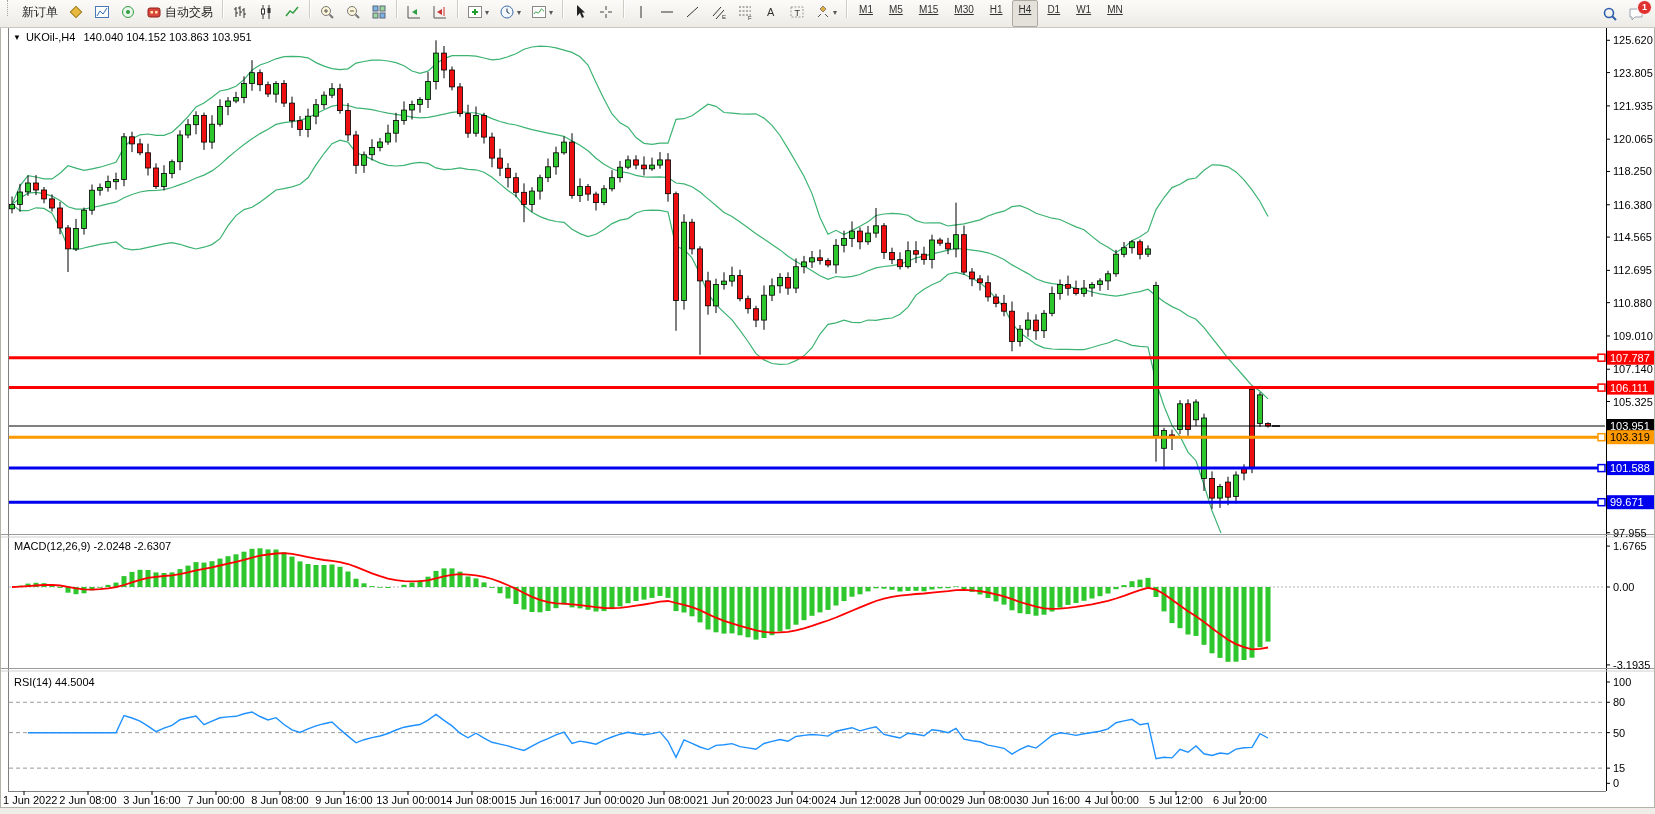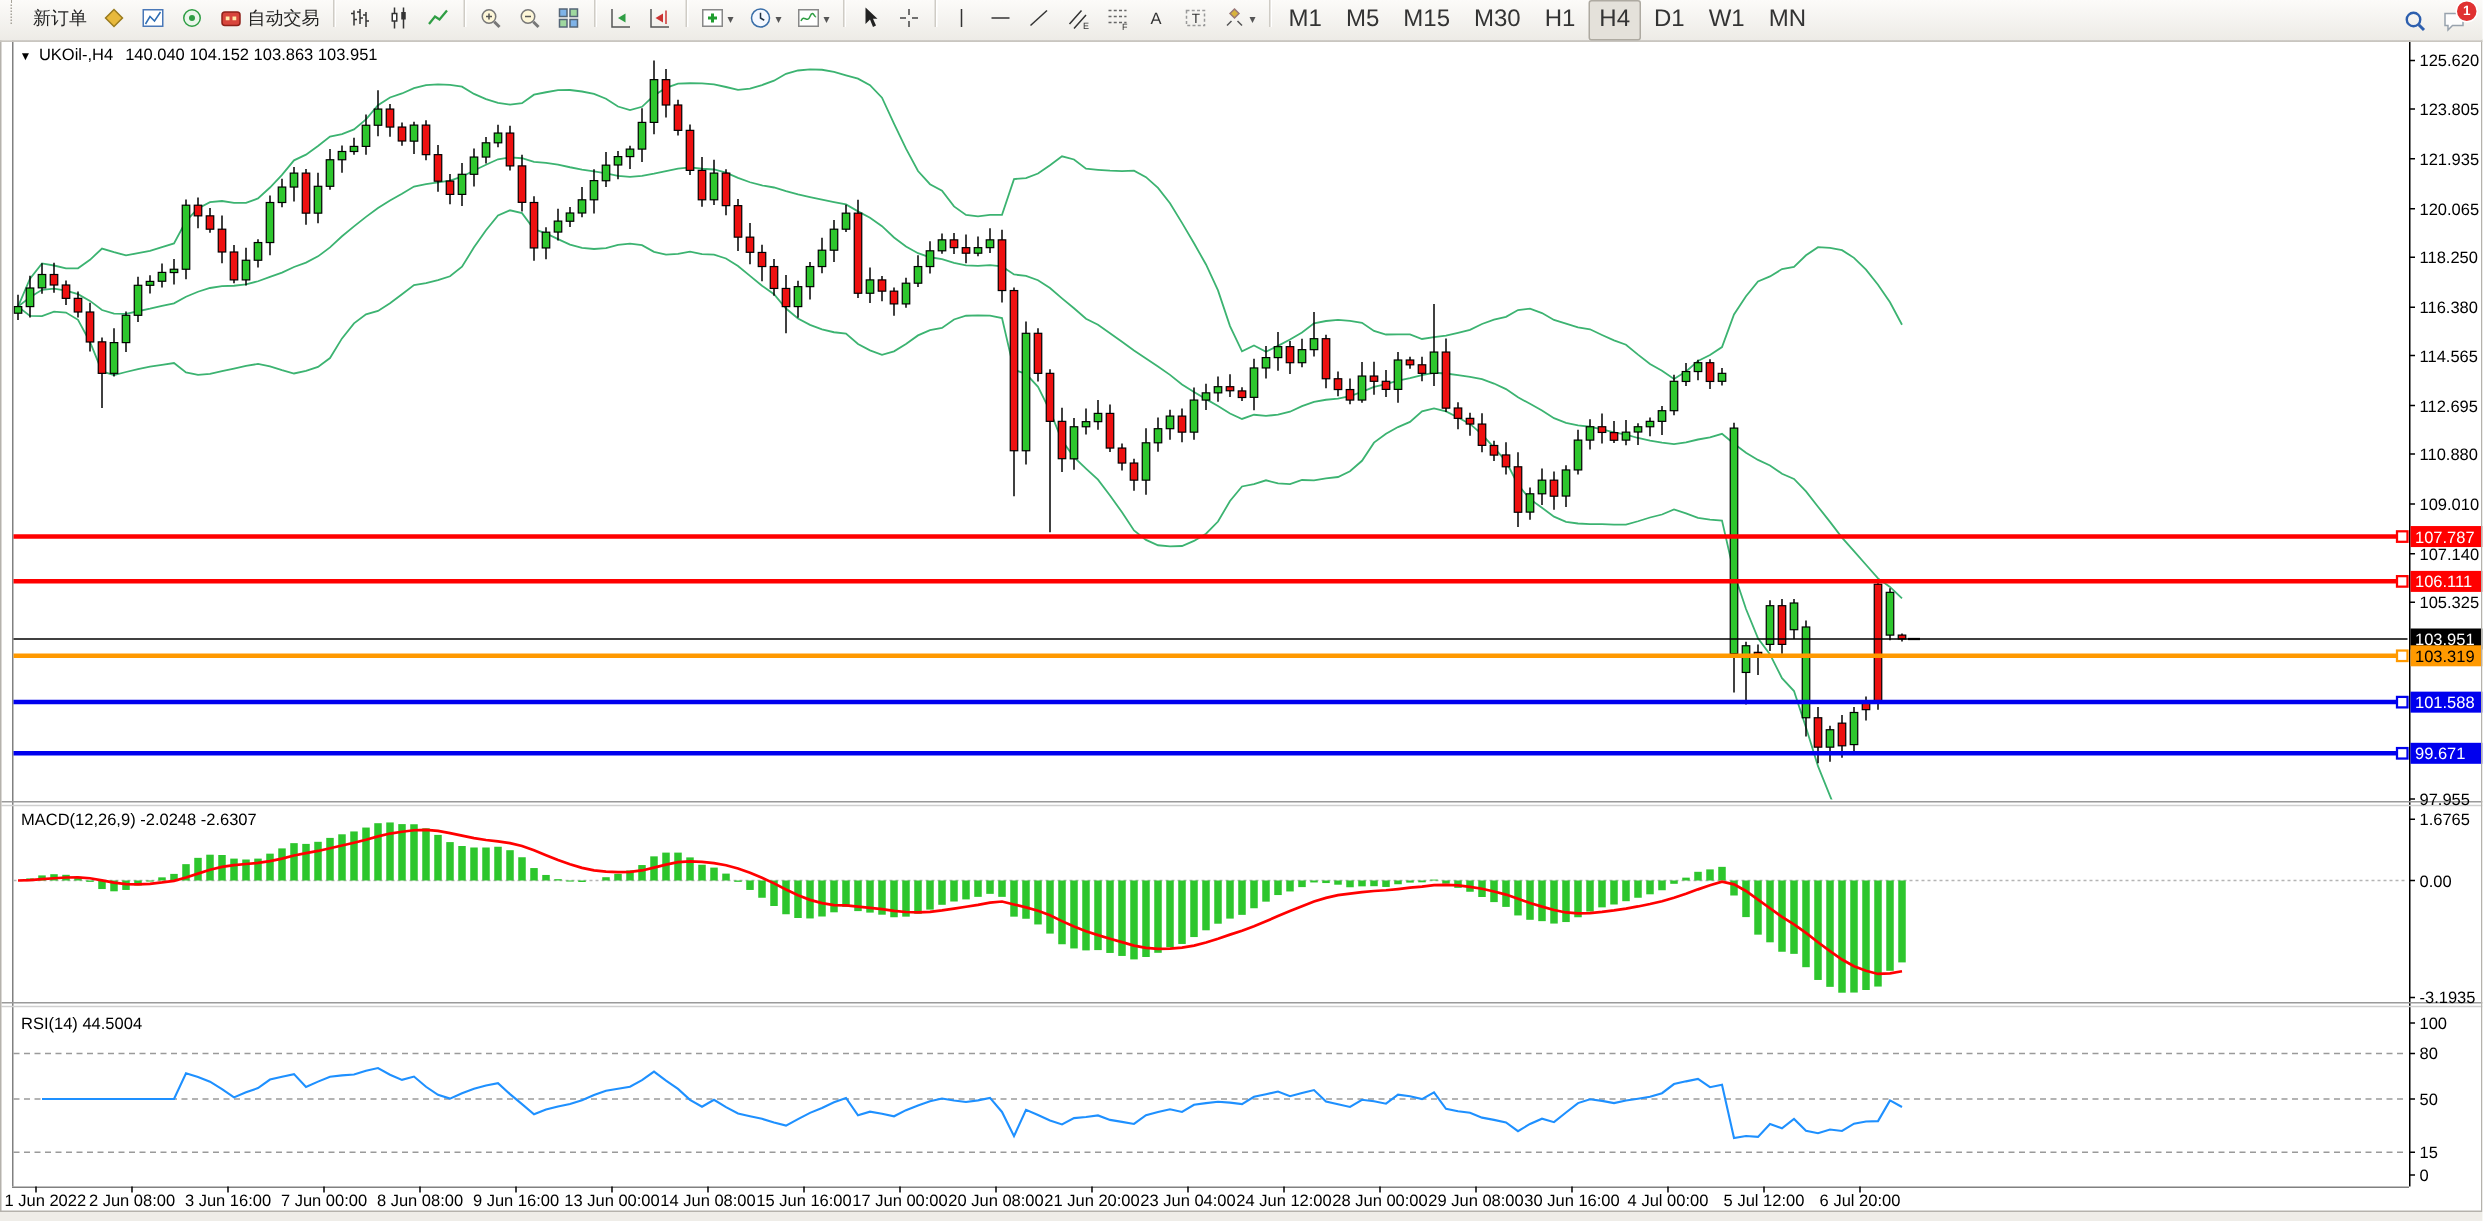--- a/index.html
+++ b/index.html
@@ -8,21 +8,21 @@
   #toolbar{position:absolute;top:0;left:0;width:1655px;height:28px;box-sizing:border-box;
     background:linear-gradient(#fcfbf9,#edebe6);border-bottom:1px solid #c9c6c0;
     display:flex;padding:0 4px;z-index:5;}
   .tbtn{display:flex;align-items:center;height:22px;padding:0 3px;margin:0 1px;
     border:1px solid transparent;border-radius:2px;font-size:12px;color:#222;white-space:nowrap;}
   .tbtn svg{display:block;}
   .tbtn .lbl{margin-left:3px;}
   .sep{width:1px;height:18px;background:#cfccc5;box-shadow:1px 0 0 #fff;margin:0 4px;}
   .grip{width:3px;height:16px;border-left:1px dotted #a8a49b;margin:0 3px;}
   .dd{font-size:8px;color:#555;margin-left:2px;}
-  .tf{font-size:16px;color:#333;padding:3px 6px;margin:0 1px;border:1px solid transparent;border-radius:2px;}
+  .tf{font-size:10px;color:#333;padding:3px 6px;margin:0 1px;border:1px solid transparent;border-radius:2px;text-decoration:underline;}
   .tf.active{background:#e4e1da;border:1px solid #aeaaa1;}
   #tb-right{position:absolute;right:6px;top:2px;display:flex;align-items:center;}
   #tb-right .tbtn{position:relative;}
   .badge{position:absolute;top:-3px;right:-5px;background:#e03131;color:#fff;border:1px solid #fff;
     border-radius:50%;width:13px;height:13px;font-size:9px;line-height:13px;text-align:center;font-weight:bold;}
   #chart-header{position:absolute;left:13px;top:31px;z-index:4;font-size:11px;color:#000;display:flex;align-items:center;}
   #chart-header .tri{font-size:8px;margin-right:5px;color:#000;}
   #chart-header .vals{margin-left:8px;}
   #chartsvg{position:absolute;top:0;left:0;z-index:1;}
   #chartsvg text{font-family:"Liberation Sans",sans-serif;}

